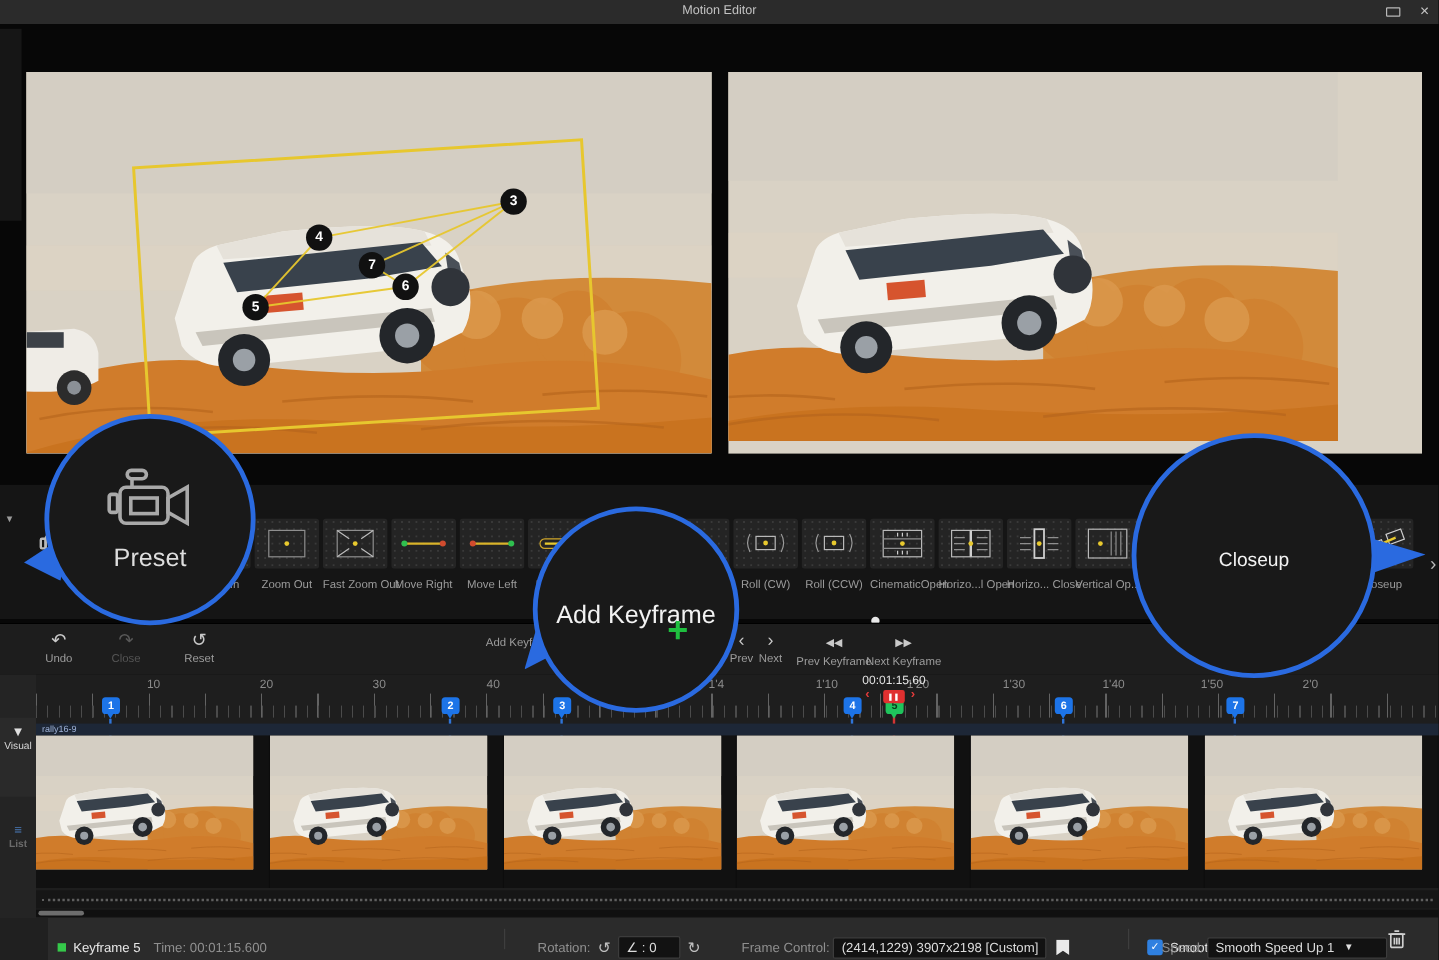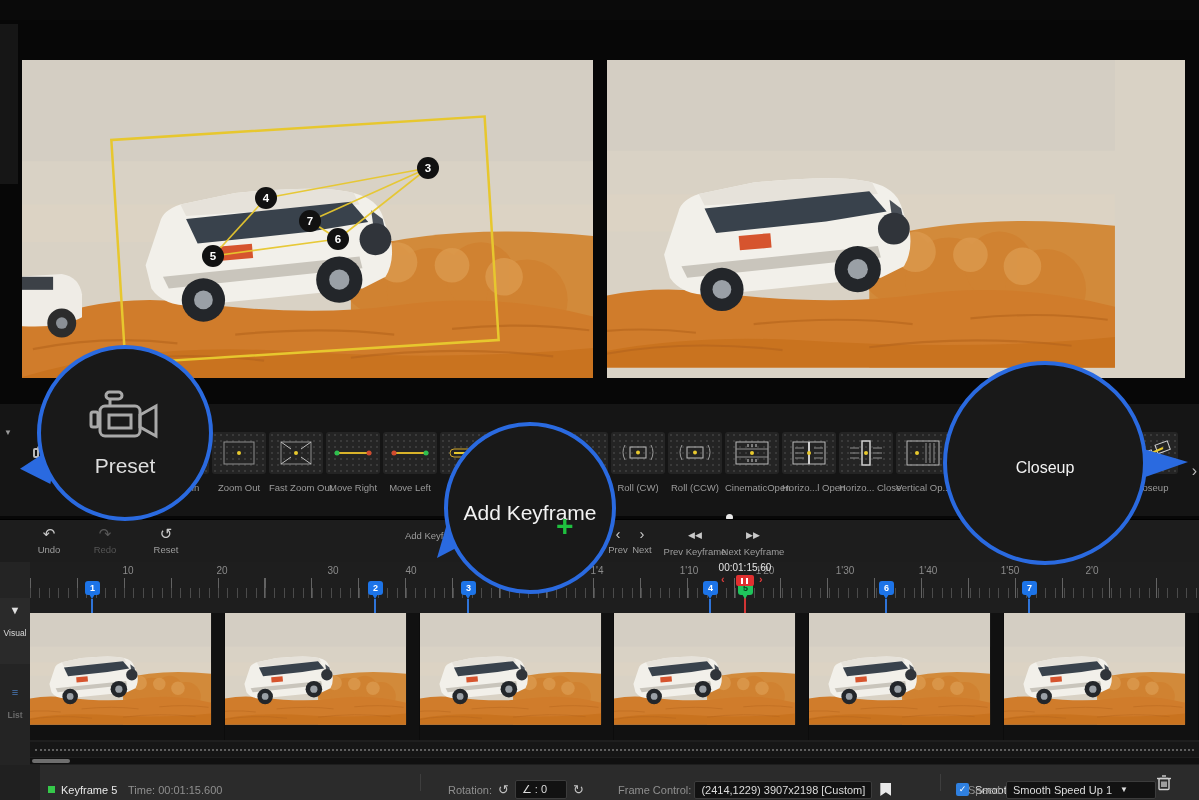--- a/index.html
+++ b/index.html
@@ -45,21 +45,21 @@
   .tool .lbl{display:block;margin-top:3px;font-size:9.5px;color:#9d9d9d;white-space:nowrap;}
   .tool.disabled .ic{color:#585858;} .tool.disabled .lbl{color:#555;}
   .bookmark{width:12px;height:14px;background:#f2f2f2;clip-path:polygon(0 0,100% 0,100% 100%,50% 72%,0 100%);margin:0 auto;}
 
   
   .timeline{position:absolute;left:0;top:562px;width:1199px;height:203px;background:#151515;}
   .tl-side{position:absolute;left:0;top:0;width:30px;height:203px;background:#242424;}
   .tab-visual{position:absolute;left:0;top:36px;width:30px;height:66px;background:#2a2a2a;text-align:center;}
   .tab-list{position:absolute;left:0;top:118px;width:30px;height:66px;text-align:center;}
   .tab-ic{font-size:11px;color:#e0e0e0;display:block;margin-top:6px;}
-  .tab-lbl{display:block;margin-top:12px;font-size:8.5px;color:#d8d8d8;}
+  .tab-lbl{display:block;margin-top:0;font-size:8.5px;color:#d8d8d8;}
   .tab-list .tab-ic{color:#4a79b8;} .tab-list .tab-lbl{color:#6b6b6b;font-weight:bold;}
   .tl-main{position:absolute;left:30px;top:0;width:1169px;height:203px;background:#1e1e1e;}
   .ruler-lbl{position:absolute;top:3px;transform:translateX(-50%);font-size:10px;color:#8b8b8b;}
   .ticks-minor{position:absolute;left:0;top:26px;width:1169px;height:10px;
     background:repeating-linear-gradient(90deg,#4b4b4b 0 1px,rgba(0,0,0,0) 1px 9.4px);}
   .ticks-major{position:absolute;left:0;top:16px;width:1169px;height:20px;
     background:repeating-linear-gradient(90deg,#636363 0 1px,rgba(0,0,0,0) 1px 46.9px);}
   .kf-badge{position:absolute;top:19px;width:15px;height:14px;margin-left:-7px;background:#1d74e8;border-radius:3px;
     color:#fff;font-size:9px;font-weight:bold;text-align:center;line-height:14px;}
   .kf-badge::after{content:"";position:absolute;left:4px;top:13px;border:3.5px solid rgba(0,0,0,0);border-top:5px solid #1d74e8;}
@@ -157,20 +157,25 @@
       <circle cx="128" cy="166" r="15" fill="#23262a"></circle>
         <circle cx="128" cy="166" r="6.5" fill="#9aa0a6"></circle>
       <circle cx="222" cy="152" r="16" fill="#23262a"></circle>
         <circle cx="222" cy="152" r="7" fill="#9aa0a6"></circle>
     </g>
   </symbol>
 </svg>
 
 <div id="app">
 
+  <div class="titlebar">
+    <div class="title">Motion Editor</div>
+    <div class="win-max"></div>
+    <div class="win-close">×</div>
+  </div>
 
   <div class="preview-area">
     <div class="side-strip"></div>
 
     <div class="pane pane-left">
       <svg viewBox="0 0 400 220" preserveAspectRatio="xMidYMid slice">
           <use href="#scene"></use>
         </svg>
       <svg class="overlay" viewBox="0 0 571 318">
         <rect x="96" y="68" width="374" height="224" fill="none" stroke="#e7c72e" stroke-width="2.5" transform="rotate(-3.6 283 180)"></rect>
@@ -412,21 +417,21 @@
       </div>
   </div>
 
   <div class="toolbar">
     <div class="tool" style="left:32px;top:6px;width:34px">
       <span class="ic">↶</span>
       <span class="lbl">Undo</span>
     </div>
     <div class="tool disabled" style="left:88px;top:6px;width:34px">
       <span class="ic">↷</span>
-      <span class="lbl">Redo</span>
+      <span class="lbl">Close</span>
     </div>
     <div class="tool" style="left:148px;top:6px;width:36px">
       <span class="ic">↺</span>
       <span class="lbl">Reset</span>
     </div>
     <div class="tool" style="left:395px;top:7px;width:80px">
       <span class="bookmark"></span>
       <span class="lbl">Add Keyframe</span>
     </div>
     <div class="tool" style="left:602px;top:6px;width:32px">
@@ -457,41 +462,42 @@
       <div class="tab-list">
         <span class="tab-ic">≡</span>
         <span class="tab-lbl">List</span>
       </div>
     </div>
 
     <div class="tl-main">
 
       <div class="ruler-lbl" style="left:98px">10</div>
       <div class="ruler-lbl" style="left:192px">20</div>
-      <div class="ruler-lbl" style="left:303px">30</div>
+      <div class="ruler-lbl" style="left:286px">30</div>
       <div class="ruler-lbl" style="left:381px">40</div>
       <div class="ruler-lbl" style="left:473px">50</div>
       <div class="ruler-lbl" style="left:567px">1'4</div>
       <div class="ruler-lbl" style="left:659px">1'10</div>
       <div class="ruler-lbl" style="left:735px">1'20</div>
       <div class="ruler-lbl" style="left:815px">1'30</div>
       <div class="ruler-lbl" style="left:898px">1'40</div>
       <div class="ruler-lbl" style="left:980px">1'50</div>
       <div class="ruler-lbl" style="left:1062px">2'0</div>
       <div class="ticks-major"></div>
       <div class="ticks-minor"></div>
 
       <div class="kf-line" style="left:62px"></div>
       <div class="kf-line" style="left:345px"></div>
       <div class="kf-line" style="left:438px"></div>
       <div class="kf-line" style="left:680px"></div>
       <div class="kf-line" style="left:856px"></div>
       <div class="kf-line" style="left:999px"></div>
       <div class="playhead-line"></div>
 
+      <div class="trackbar">rally16-9</div>
       <div class="filmstrip">
         <div class="frame">
             <svg viewBox="30 14 320 196" preserveAspectRatio="xMidYMid slice">
               <use href="#scene"></use>
             </svg>
           </div>
         <div class="frame">
             <svg viewBox="30 14 320 196" preserveAspectRatio="xMidYMid slice">
               <use href="#scene"></use>
             </svg>

